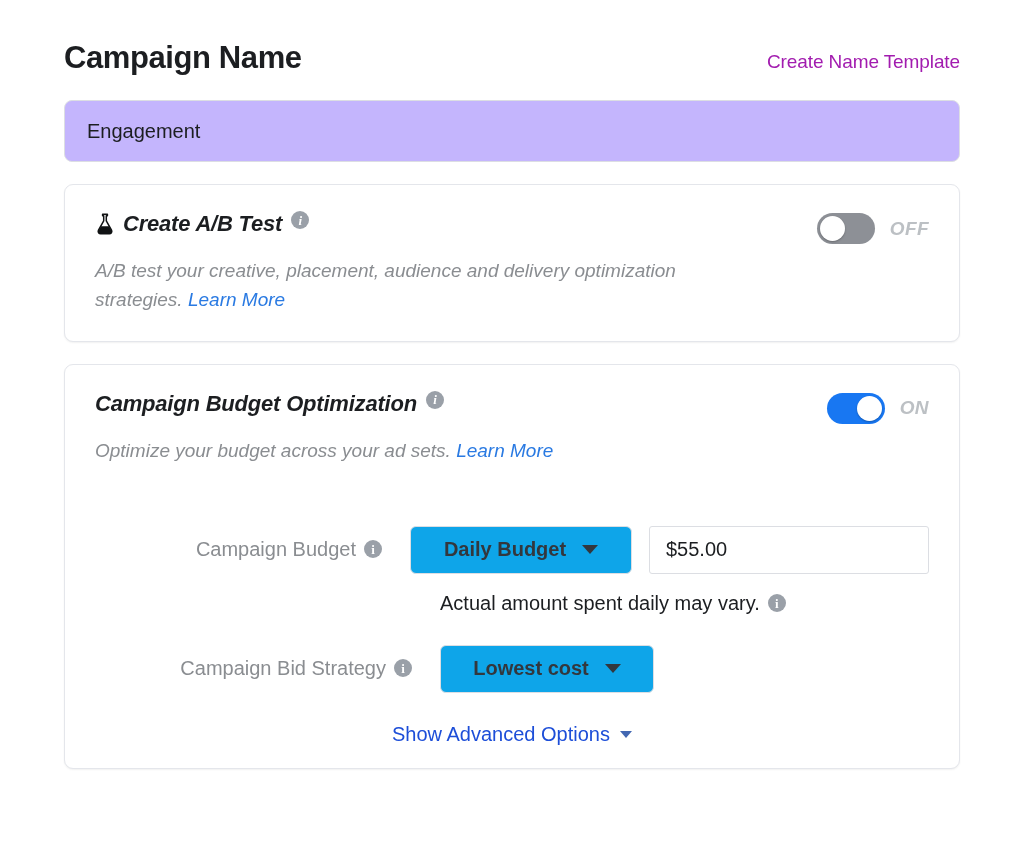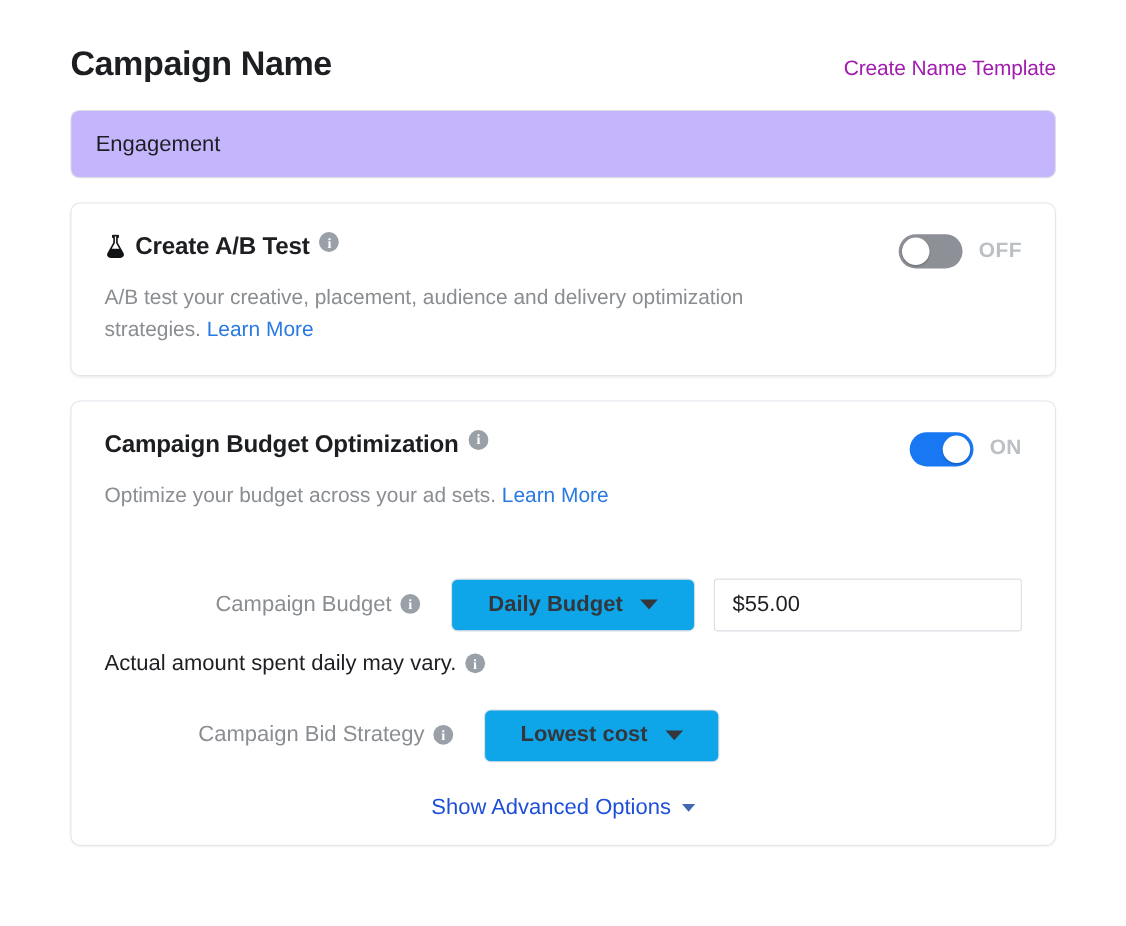--- a/index.html
+++ b/index.html
@@ -68,20 +68,21 @@
     box-shadow: 0 1px 2px rgba(0,0,0,0.06);
   }
 
   .card-ab { margin-top: 22px; padding: 26px 30px 26px 30px; }
   .card-cbo { margin-top: 22px; padding: 26px 30px 22px 30px; }
 
   .card-head {
     display: flex;
     align-items: flex-start;
     justify-content: flex-end;
+    font-style: italic;
   }
 
   .card-head-left { flex: 1; padding-right: 20px; }
 
   .card-title {
     display: flex;
     align-items: center;
     font-size: 22px;
     font-weight: bold;
     color: #1c1e21;
@@ -230,20 +231,21 @@
     padding: 0 16px;
     font-size: 20px;
     color: #1c1e21;
     cursor: text;
   }
 
   .note-row {
     display: flex;
     align-items: center;
     margin-top: 18px;
+    margin-left: 345px;
     font-size: 20px;
     color: #1c1e21;
   }
 
   .row-bid { margin-top: 30px; }
 
   .advanced-row {
     margin-top: 30px;
     display: flex;
     justify-content: center;

